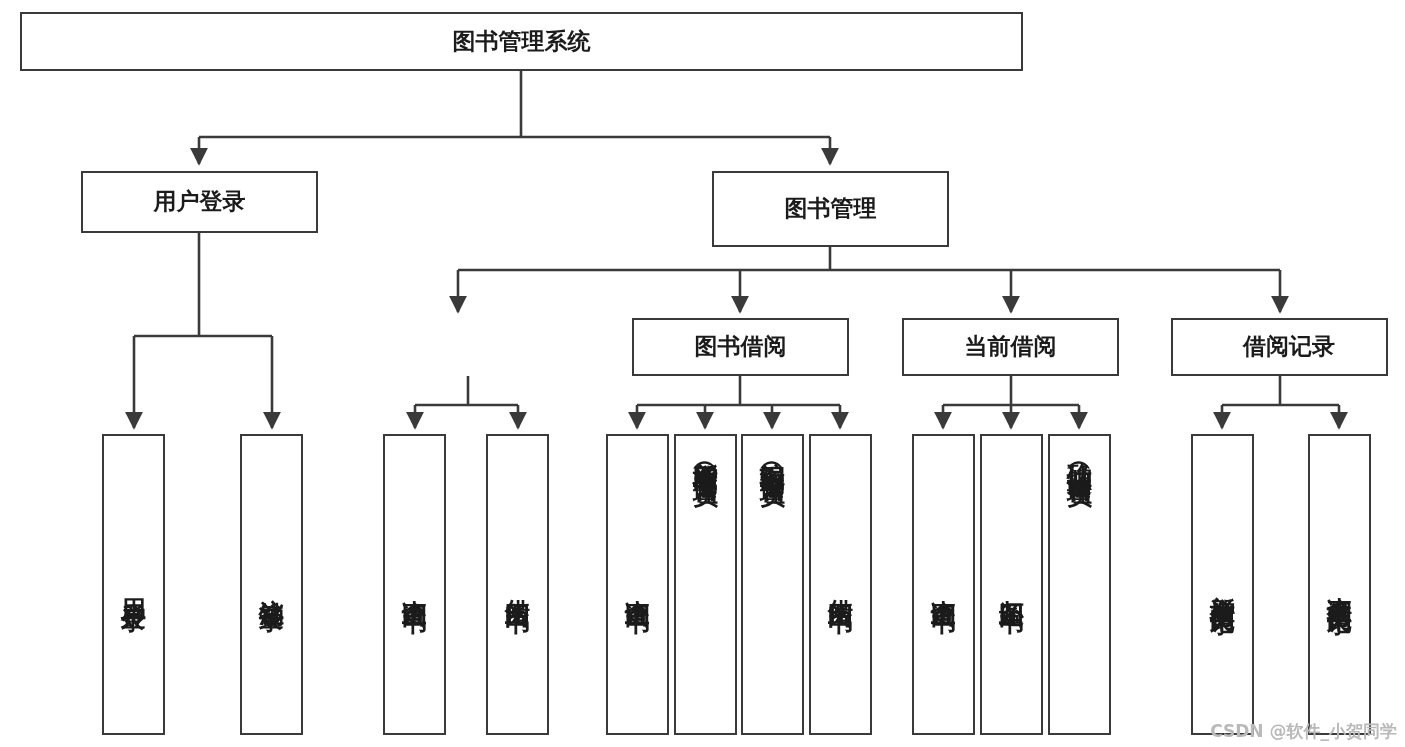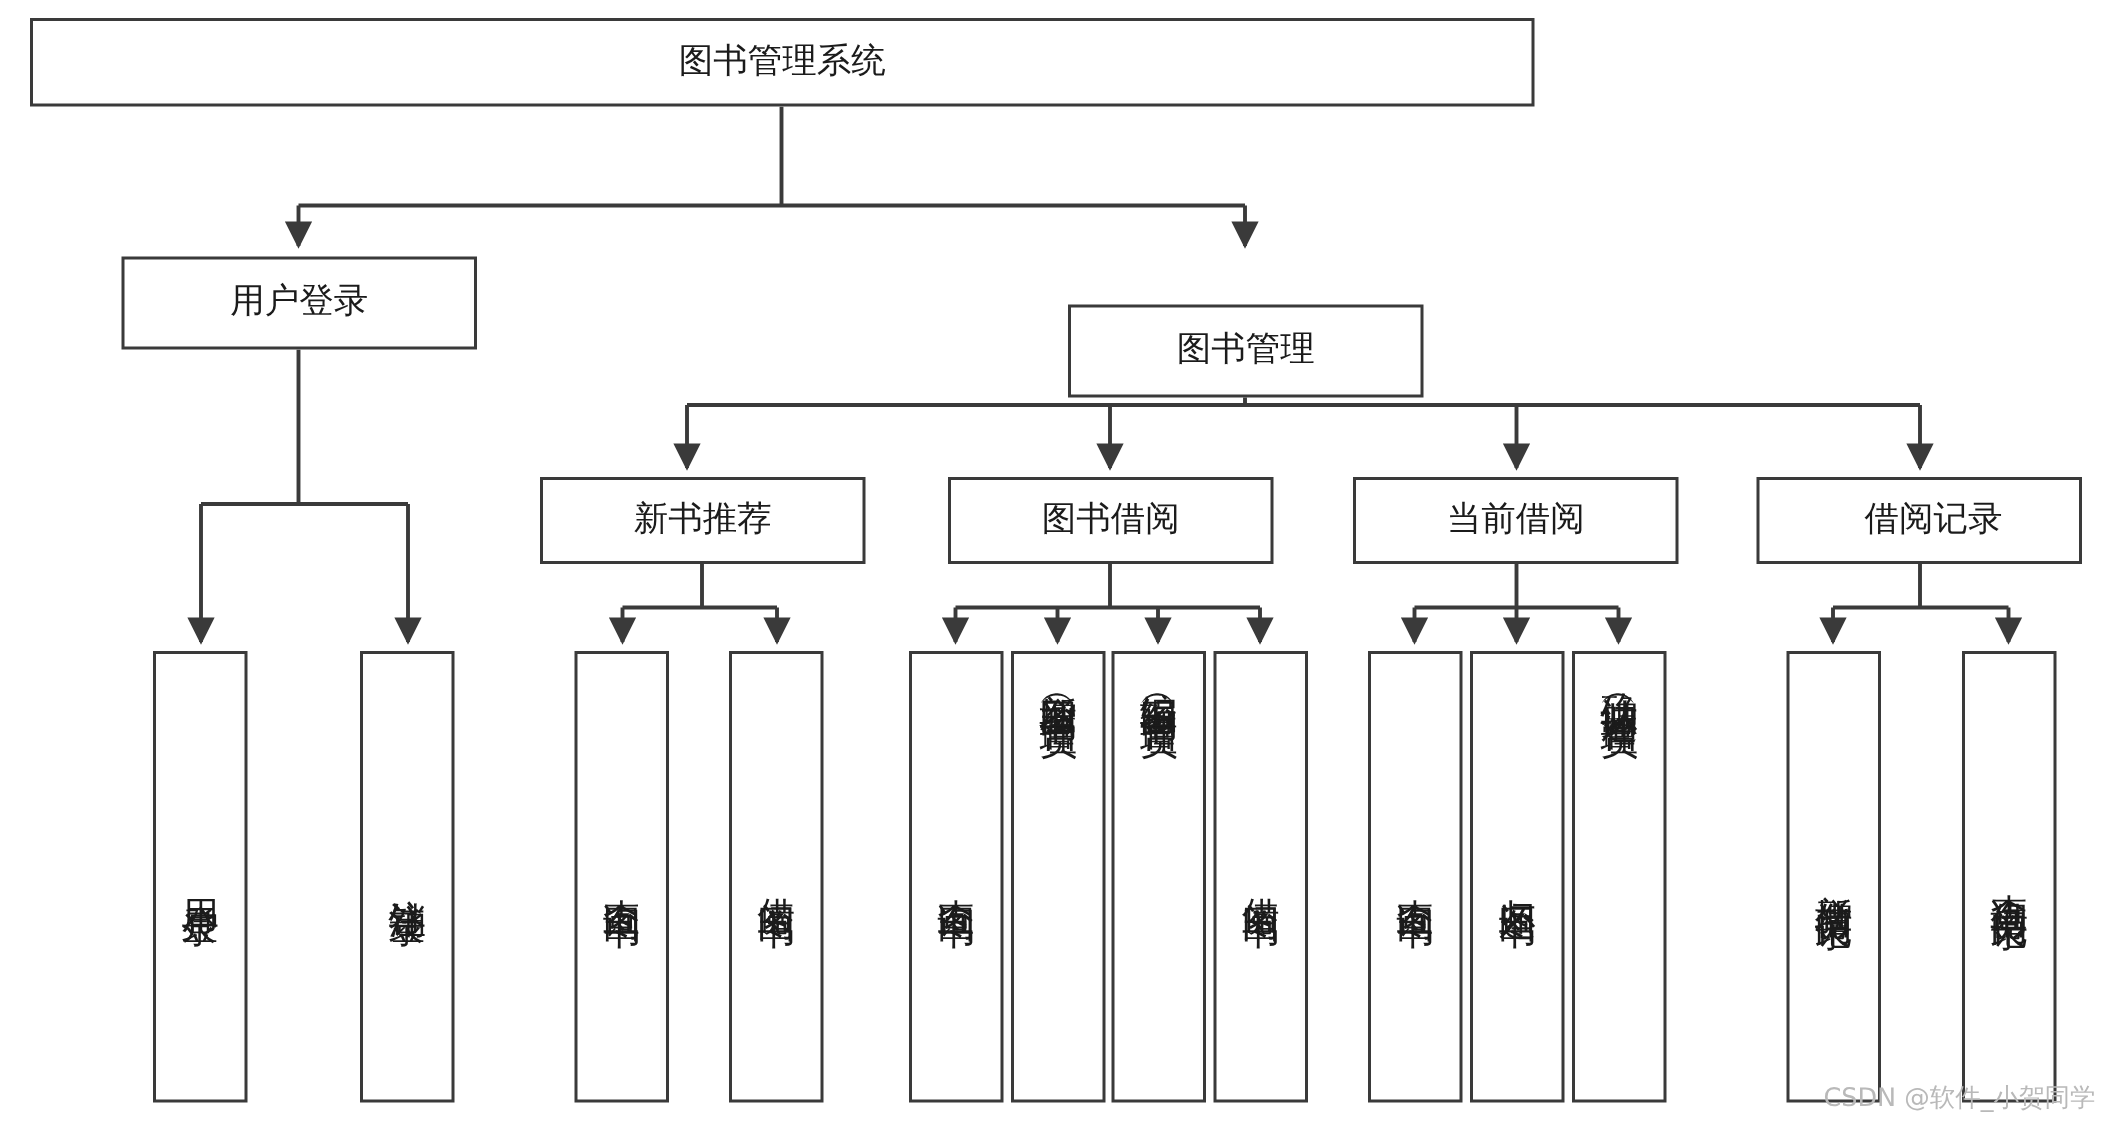--- a/index.html
+++ b/index.html
@@ -9,20 +9,21 @@
   }
   body {
     font-family: "DejaVu Sans", "Liberation Sans", sans-serif;
   }
   #canvas {
     position: relative;
     width: 1405px;
     height: 747px;
     background: #ffffff;
     overflow: hidden;
+    font-weight: bold;
   }
   #svg-layer {
     position: absolute;
     left: 0;
     top: 0;
     width: 1405px;
     height: 747px;
   }
   .node {
     position: absolute;
@@ -126,27 +127,24 @@
   </svg>
 
   <div class="node h-node" style="left:20px; top:12px; width:1003px; height:59px;">
     <span class="node-label">图书管理系统</span>
   </div>
 
   <div class="node h-node" style="left:81px; top:171px; width:237px; height:62px;">
     <span class="node-label">用户登录</span>
   </div>
 
-  <div class="node h-node" style="left:712px; top:171px; width:237px; height:62px;margin-top:32px;">
+  <div class="node h-node" style="left:712px; top:171px; width:237px; height:76px;">
     <span class="node-label">图书管理</span>
   </div>
 
-  <div class="node h-node" style="left:360px; top:318px; width:217px; height:58px;">
-    <span class="node-label">新书推荐</span>
-  </div>
 
   <div class="node h-node" style="left:632px; top:318px; width:217px; height:58px;">
     <span class="node-label">图书借阅</span>
   </div>
 
   <div class="node h-node" style="left:902px; top:318px; width:217px; height:58px;">
     <span class="node-label">当前借阅</span>
   </div>
 
   <div class="node h-node" style="left:1171px; top:318px; width:217px; height:58px;padding-left:19px;">

